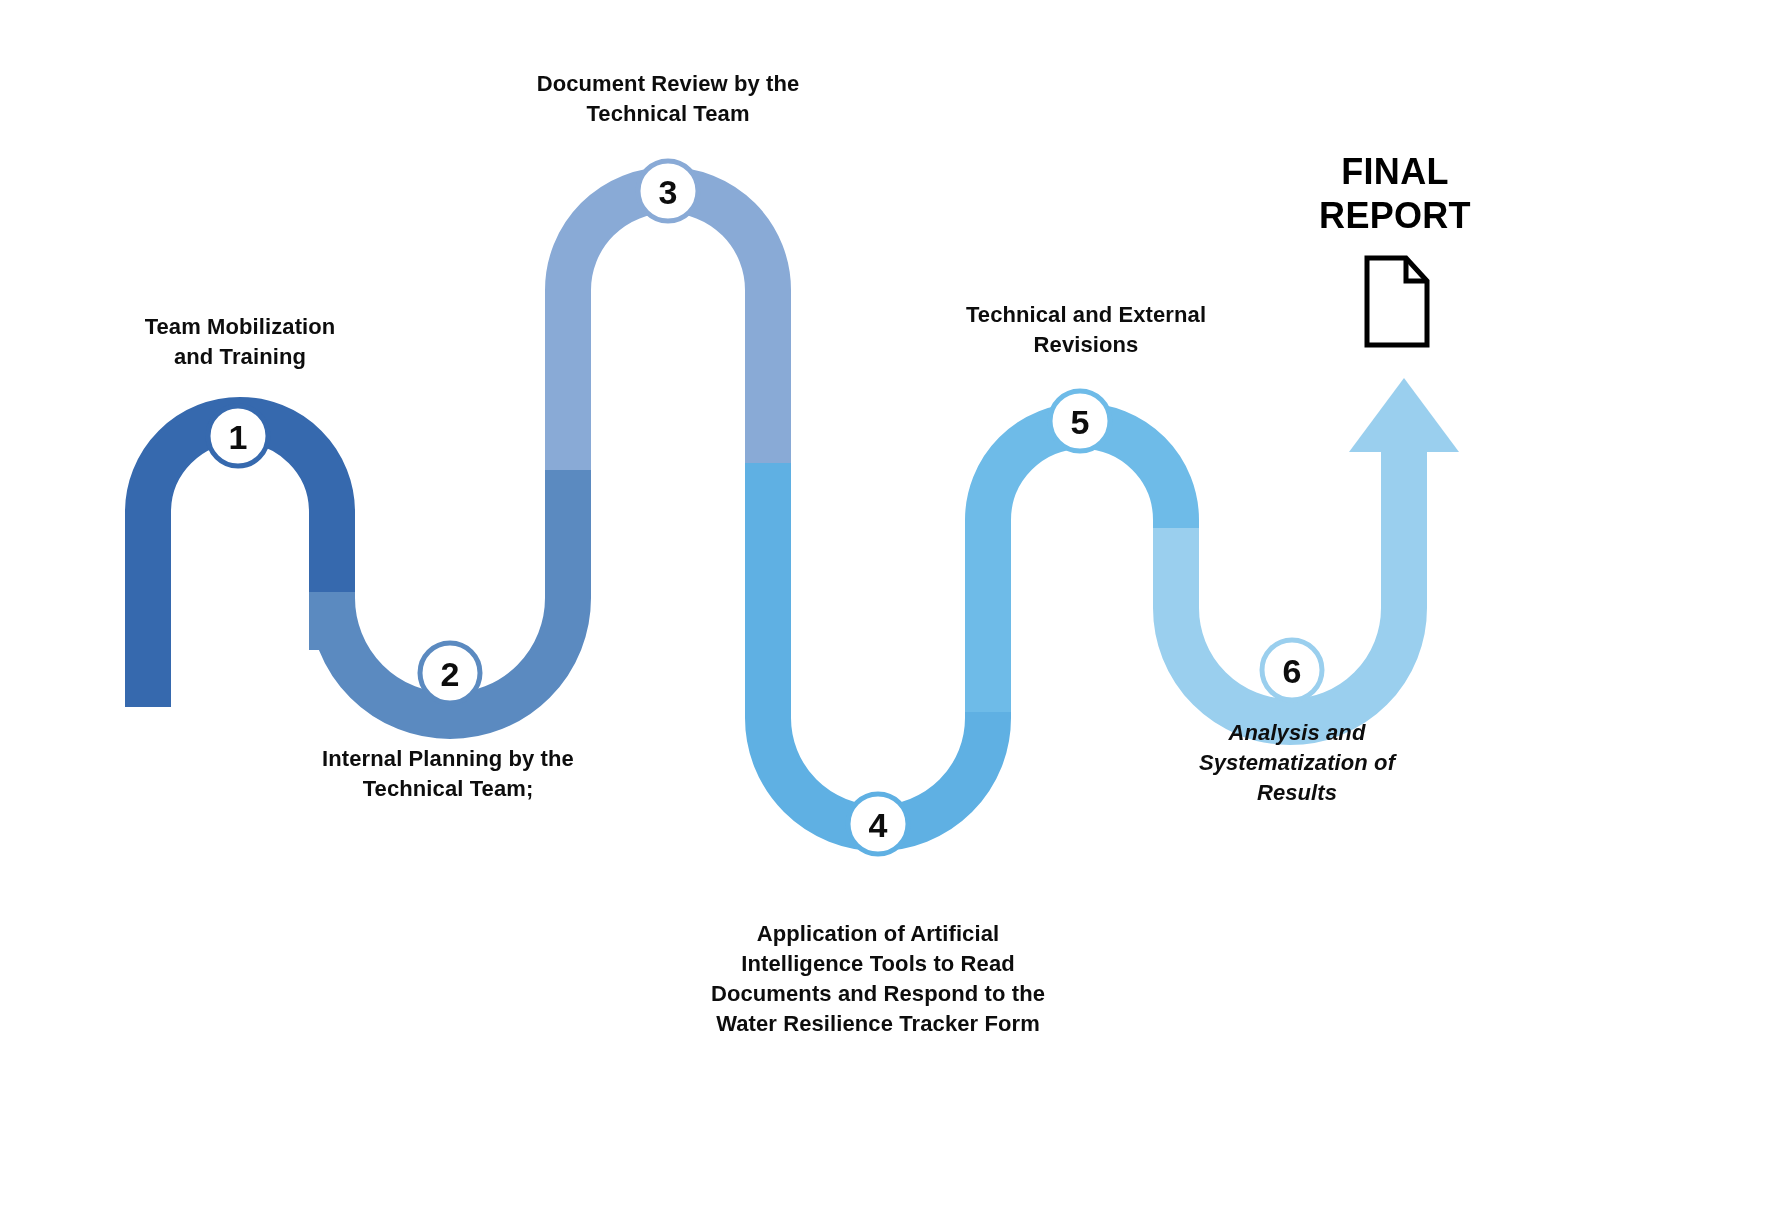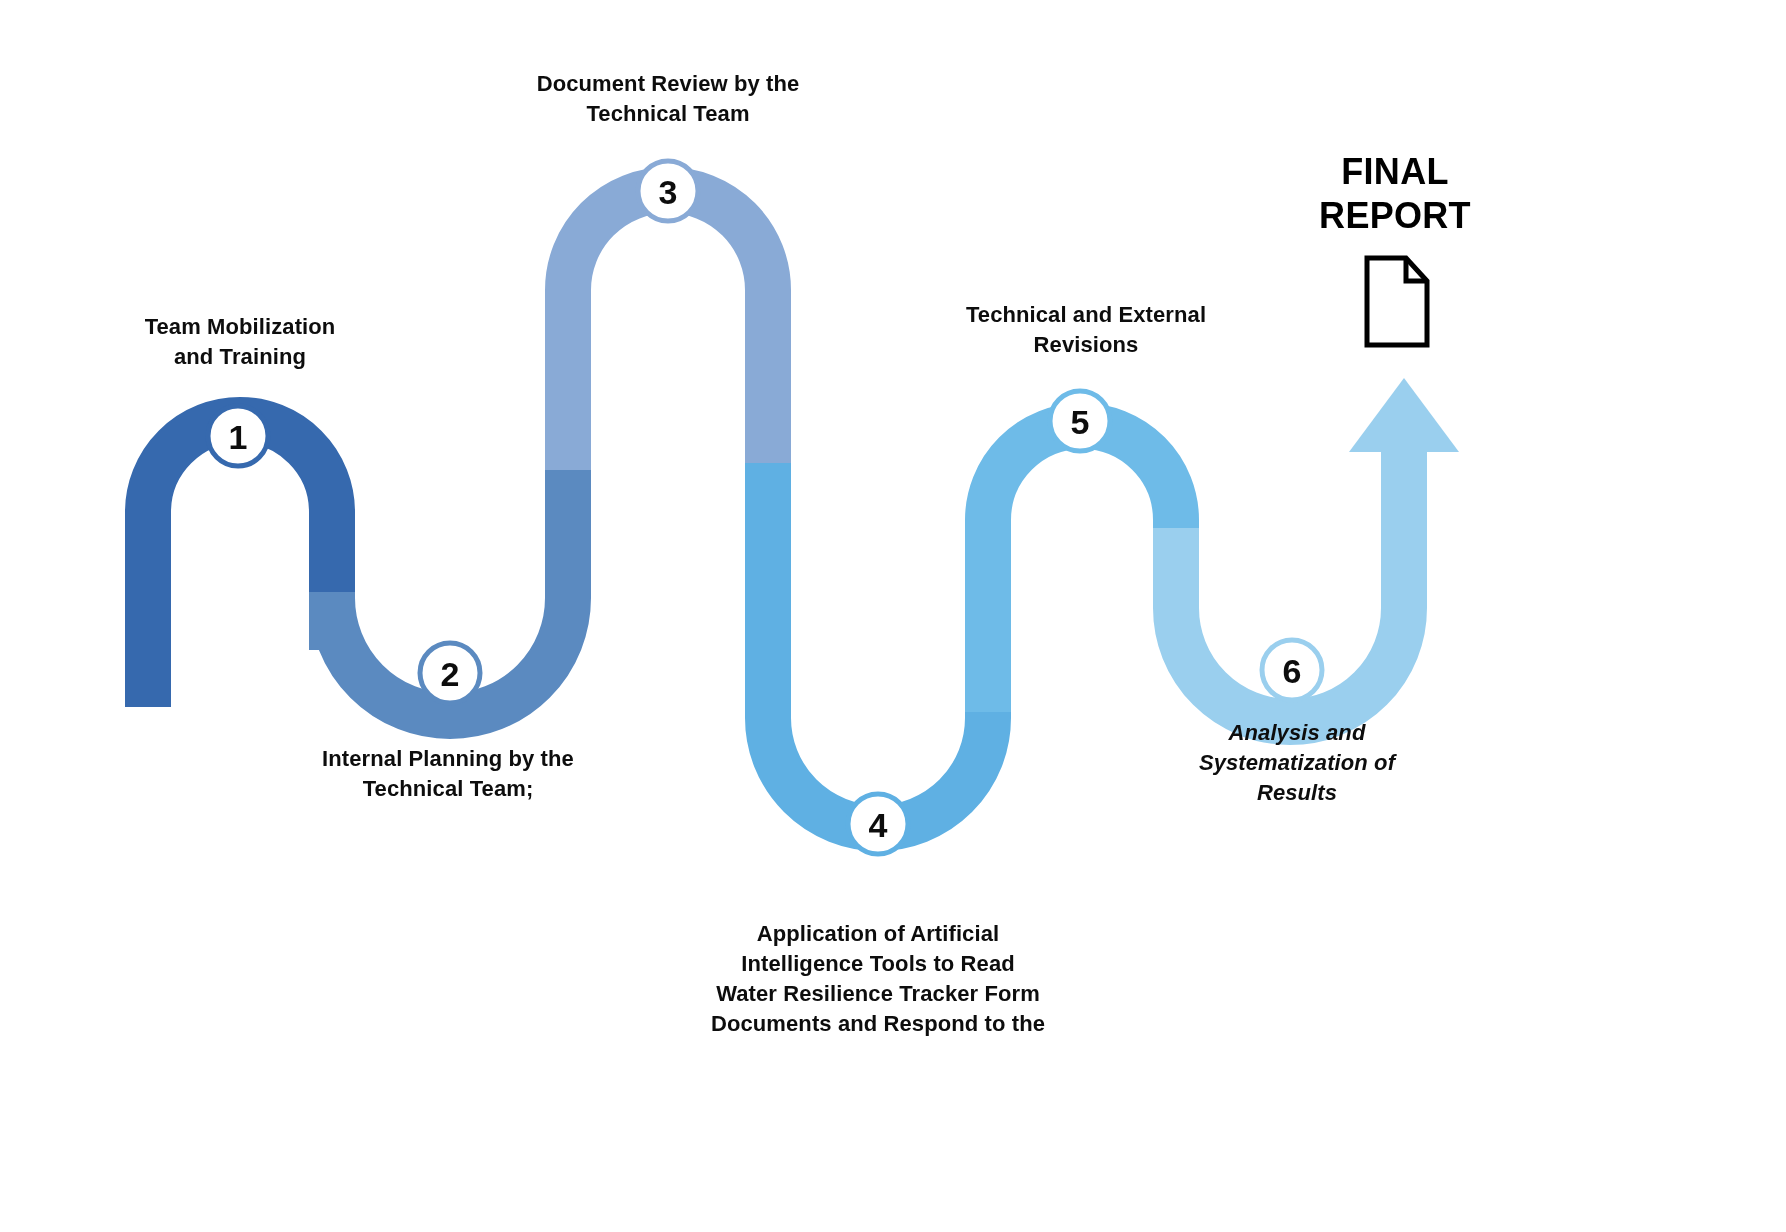--- a/index.html
+++ b/index.html
@@ -130,22 +130,22 @@
   </div>
 
   <div class="step-label" style="left: 492px; top: 69px; width: 352px;">
     <div>Document Review by the</div>
     <div>Technical Team</div>
   </div>
 
   <div class="step-label" style="left: 668px; top: 872px; width: 420px; margin-top: 47px;">
     <div>Application of Artificial</div>
     <div>Intelligence Tools to Read</div>
+    <div>Documents and Respond to the</div>
     <div>Water Resilience Tracker Form</div>
-    <div>Documents and Respond to the</div>
   </div>
 
   <div class="step-label" style="left: 926px; top: 300px; width: 320px;">
     <div>Technical and External</div>
     <div>Revisions</div>
   </div>
 
   <div class="step-label" style="left: 1162px; top: 718px; width: 270px; font-style: italic;">
     <div>Analysis and</div>
     <div>Systematization of</div>

